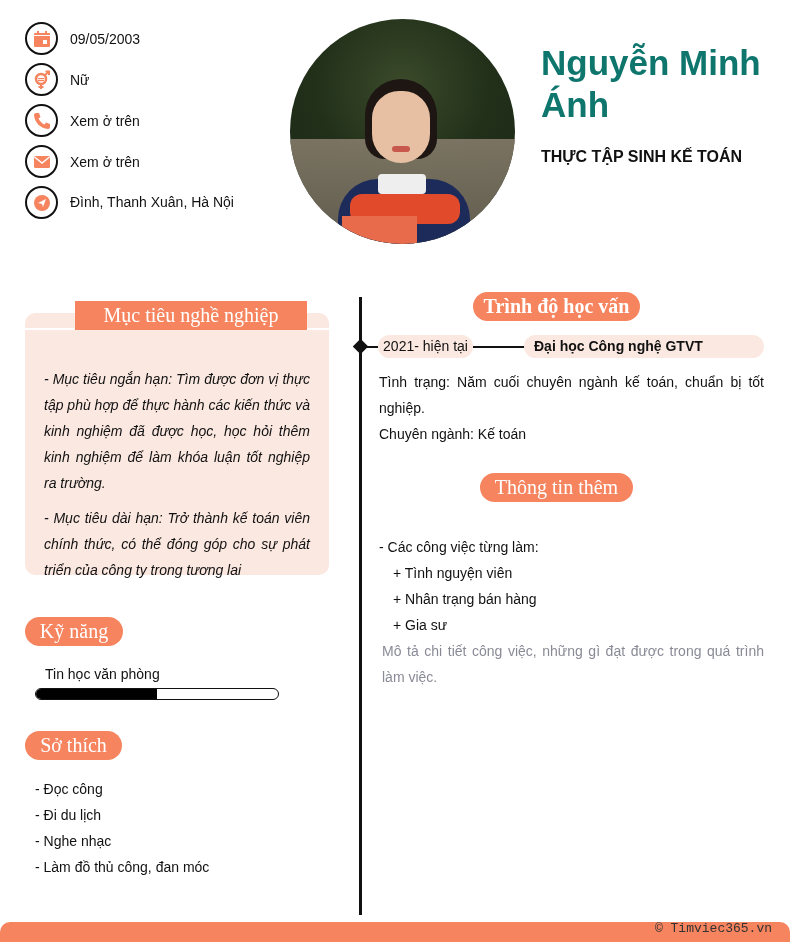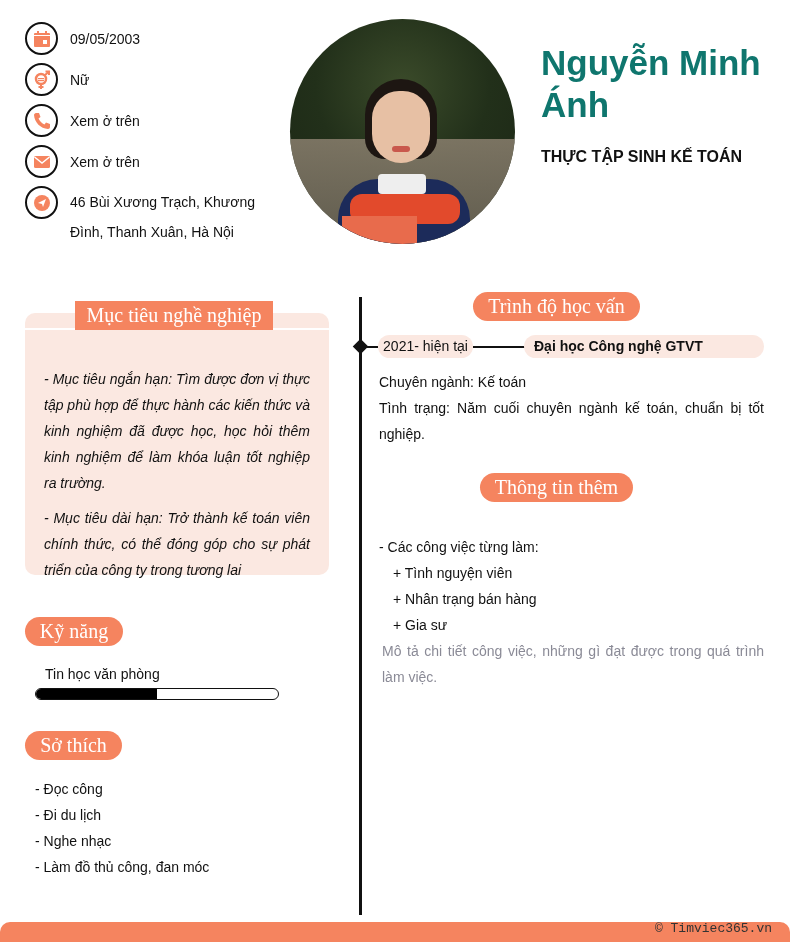--- a/index.html
+++ b/index.html
@@ -20,21 +20,21 @@
   .photo .gown { position: absolute; left: 48px; top: 160px; width: 132px; height: 80px; background: #1c2b5a; border-radius: 40px 40px 0 0; }
   .photo .collar { position: absolute; left: 88px; top: 155px; width: 48px; height: 20px; background: #eee; border-radius: 4px; }
   .photo .sash { position: absolute; left: 60px; top: 175px; width: 110px; height: 30px; background: #e24a2c; border-radius: 12px; }
   .photo .book { position: absolute; left: 52px; top: 197px; width: 75px; height: 40px; background: #e86b4c; }
 
   .name { position: absolute; left: 541px; top: 42px; width: 250px; font-size: 35px; font-weight: bold; color: #0f766e; line-height: 42px; }
   .job-title { position: absolute; left: 541px; top: 148px; font-size: 16px; font-weight: bold; color: #111; }
 
   .objective-box { position: absolute; left: 25px; top: 313px; width: 304px; height: 262px; background: #fbe8e1; border-radius: 10px; }
   .objective-gap { position: absolute; left: 25px; top: 328px; width: 304px; height: 2px; background: #fff; }
-  .objective-title { position: absolute; left: 75px; top: 301px; width: 198px; height: 29px; background: #f5845f; color: #fff;
+  .objective-title { position: absolute; left: 75px; top: 301px; width: 232px; height: 29px; background: #f5845f; color: #fff;
     font-family: "Liberation Serif", "DejaVu Serif", serif; font-size: 20px; line-height: 29px; text-align: center; }
   .objective-text { position: absolute; left: 35px; top: 357px; width: 284px; font-size: 14px; line-height: 26px; text-align: justify; }
   .objective-text p { margin: 9px; font-style: italic; }
 
   .pill-title { position: absolute; height: 29px; background: #f5845f; color: #fff; border-radius: 15px;
     font-family: "Liberation Serif", "DejaVu Serif", serif; font-size: 20px; line-height: 29px; text-align: center; }
 
   .skill-label { position: absolute; left: 45px; top: 666px; font-size: 14px; }
   .skill-bar { position: absolute; left: 35px; top: 688px; width: 244px; height: 12px; border: 1.5px solid #111; border-radius: 6px; overflow: hidden; background: #fff; }
   .skill-fill { height: 100%; background: #000; }
@@ -105,21 +105,20 @@
   <span class="contact-text">Xem ở trên</span>
 </div>
 <div class="contact-row" style="top:186px; align-items:flex-start;">
   <span class="contact-icon">
     <svg viewBox="0 0 20 20">
         <circle cx="10" cy="10" r="8" fill="#f5845f"></circle>
         <polygon points="6,10 14,6 11,14 10,11" fill="#fff"></polygon>
       </svg>
   </span>
   <span class="contact-text" style="margin-top:1px;">
-    <span style="display:block;">46 Bùi Xương Trạch, Khương</span>
     <span style="display:block;">Đình, Thanh Xuân, Hà Nội</span>
   </span>
 </div>
 
 <div class="photo">
   <div class="wall"></div>
   <div class="hair"></div>
   <div class="face"></div>
   <div class="lips"></div>
   <div class="gown"></div>
@@ -148,29 +147,29 @@
 <div class="pill-title" style="left:25px; top:731px; width:97px;">Sở thích</div>
 <ul class="hobby-list">
   <li>- Đọc công</li>
   <li>- Đi du lịch</li>
   <li>- Nghe nhạc</li>
   <li>- Làm đồ thủ công, đan móc</li>
 </ul>
 
 <div class="timeline-line"></div>
 
-<div class="pill-title" style="left:473px; top:292px; width:167px;">Trình độ học vấn</div>
+<div class="pill-title" style="left:473px; top:292px; width:167px;font-weight:bold;">Trình độ học vấn</div>
 <div class="timeline-dot"></div>
 <div class="connector-1"></div>
 <div class="period-pill">2021- hiện tại</div>
 <div class="connector-2"></div>
 <div class="school-pill">Đại học Công nghệ GTVT</div>
 <div class="edu-text">
+  <div>Tình trạng: Năm cuối chuyên ngành kế toán, chuẩn bị tốt nghiệp.</div>
   <div>Chuyên ngành: Kế toán</div>
-  <div>Tình trạng: Năm cuối chuyên ngành kế toán, chuẩn bị tốt nghiệp.</div>
 </div>
 
 <div class="pill-title" style="left:480px; top:473px; width:153px;">Thông tin thêm</div>
 <div class="extra-text">
   <div>- Các công việc từng làm:</div>
   <div class="sub">+ Tình nguyện viên</div>
   <div class="sub">+ Nhân trạng bán hàng</div>
   <div class="sub">+ Gia sư</div>
   <div class="muted">Mô tả chi tiết công việc, những gì đạt được trong quá trình làm việc.</div>
 </div>

